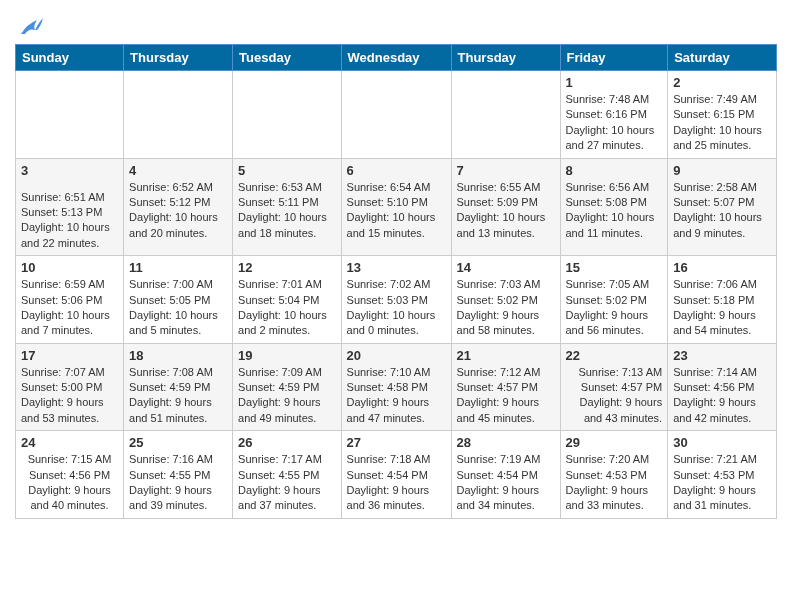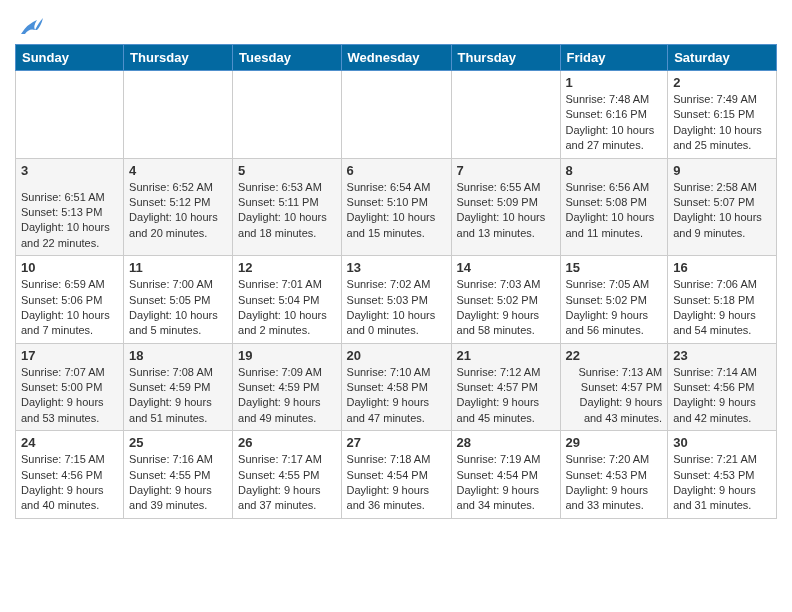--- a/index.html
+++ b/index.html
@@ -298,21 +298,21 @@
           <span class="day-number">23</span>
           <div class="day-info" style="white-space: pre-line;">Sunrise: 7:14 AM
 Sunset: 4:56 PM
 Daylight: 9 hours
 and 42 minutes.</div>
         </td>
       </tr>
       <tr>
         <td>
           <span class="day-number">24</span>
-          <div class="day-info" style="white-space: pre-line;">Sunrise: 7:15 AM
+          <div class="day-info" style="white-space: pre-line; text-align: center;">Sunrise: 7:15 AM
 Sunset: 4:56 PM
 Daylight: 9 hours
 and 40 minutes.</div>
         </td>
         <td>
           <span class="day-number">25</span>
           <div class="day-info" style="white-space: pre-line;">Sunrise: 7:16 AM
 Sunset: 4:55 PM
 Daylight: 9 hours
 and 39 minutes.</div>

